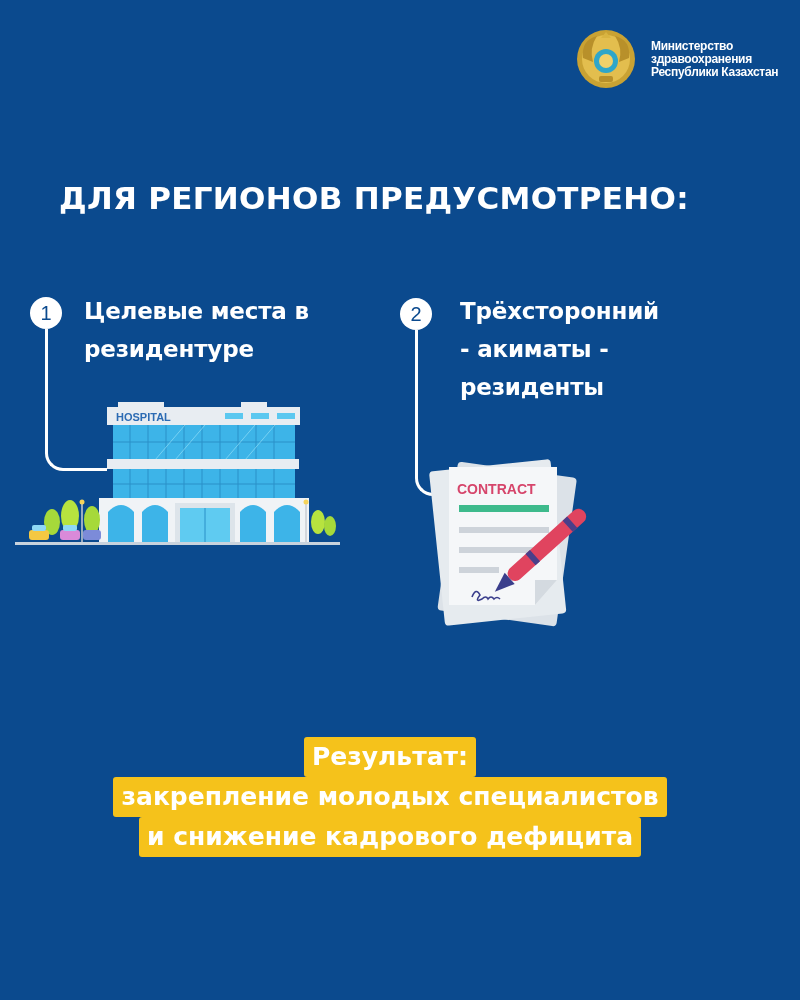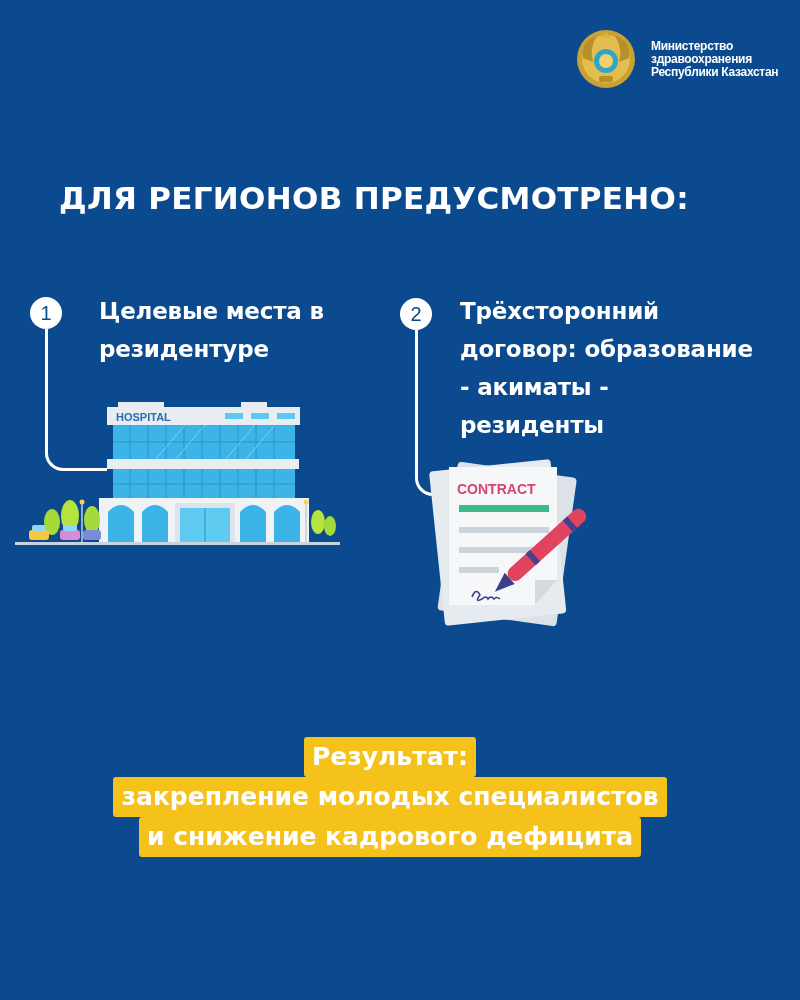--- a/index.html
+++ b/index.html
@@ -36,21 +36,21 @@
     <div>Министерство</div>
     <div>здравоохранения</div>
     <div>Республики Казахстан</div>
   </div>
 </div>
 
 <div class="title">ДЛЯ РЕГИОНОВ ПРЕДУСМОТРЕНО:</div>
 
 <div class="num" style="left:30px;top:297px;">1</div>
 <div class="connector" style="left:45px;top:329px;width:62px;height:142px;"></div>
-<div class="item-text" style="left:99px;top:292px;">
+<div class="item-text" style="left:84px;top:292px;">
   <div>Целевые места в</div>
   <div>резидентуре</div>
 </div>
 
 <div style="position:absolute;left:15px;top:402px;width:325px;height:145px;">
   <svg width="325" height="145" viewBox="0 0 325 145">
 
     <rect x="103" y="0" width="46" height="6" fill="#E8EDF2"></rect>
     <rect x="226" y="0" width="26" height="6" fill="#E8EDF2"></rect>
 
@@ -122,21 +122,20 @@
     <rect x="68" y="128" width="18" height="10" rx="3" fill="#7C8BD9"></rect>
 
     <rect x="0" y="140" width="325" height="3" fill="#C9D3DD"></rect>
   </svg>
 </div>
 
 <div class="num" style="left:400px;top:298px;">2</div>
 <div class="connector" style="left:415px;top:330px;width:48px;height:166px;"></div>
 <div class="item-text" style="left:460px;top:292px;">
   <div>Трёхсторонний</div>
-  <div>договор: образование</div>
   <div>- акиматы -</div>
   <div>резиденты</div>
 </div>
 
 <div style="position:absolute;left:417px;top:455px;width:190px;height:180px;">
   <svg width="190" height="180" viewBox="0 0 190 180">
     <rect x="30" y="14" width="120" height="150" rx="4" fill="#DCE2E8" transform="rotate(8 90 90)"></rect>
     <rect x="20" y="10" width="122" height="155" rx="4" fill="#E6EBEF" transform="rotate(-6 80 90)"></rect>
     <path d="M32 12 H140 V125 L118 150 H32 Z" fill="#F5F7F9"></path>
     <path d="M118 150 V125 H140 Z" fill="#D4DAE0"></path>

